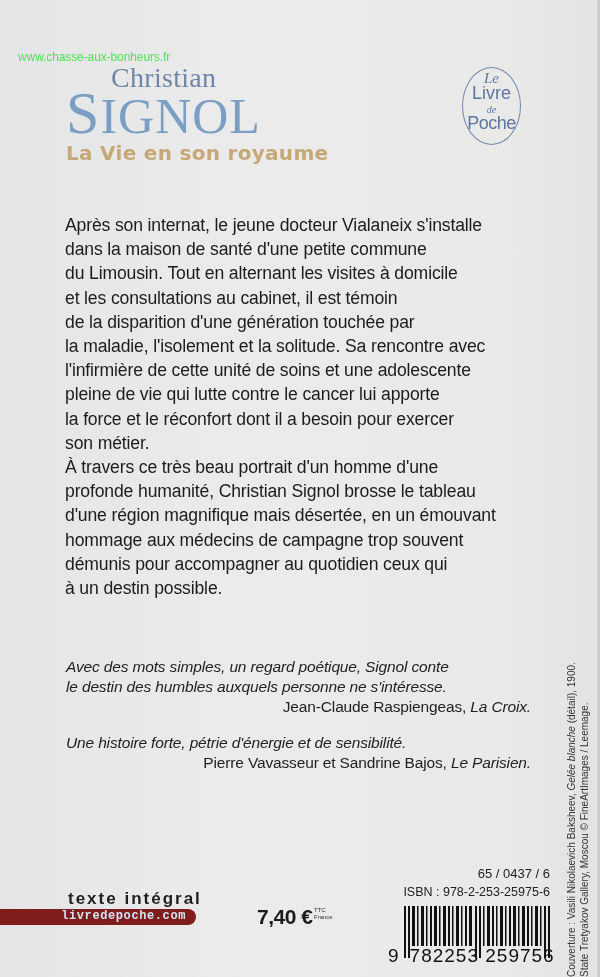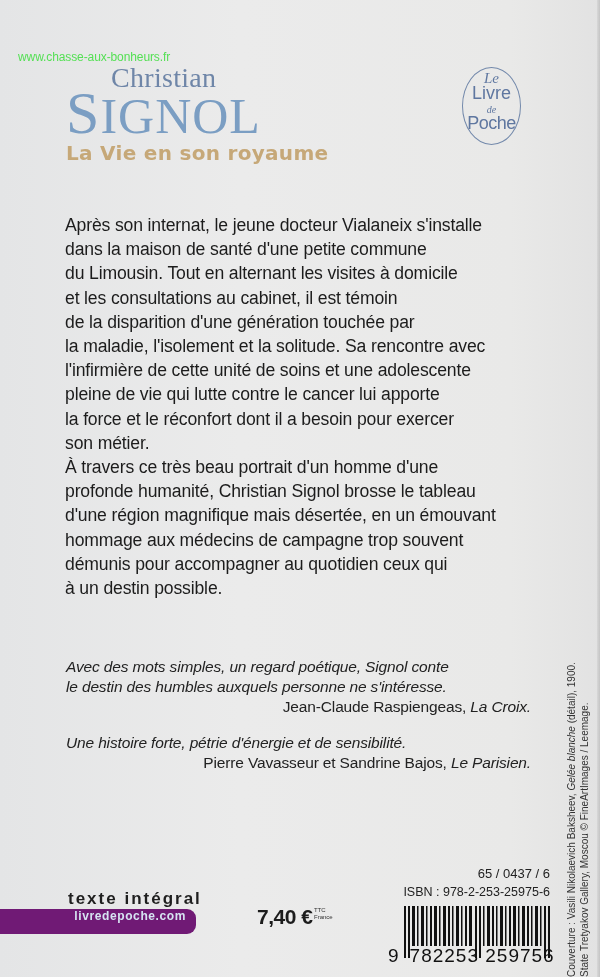--- a/index.html
+++ b/index.html
@@ -58,22 +58,22 @@
     .quote .q { font-style: italic; white-space: nowrap; }
     .quote .src { text-align: right; white-space: nowrap; }
     .quote .src i { font-style: italic; }
     .q1 { top: 657px; }
     .q2 { top: 733px; }
     .texte-integral {
       position: absolute; left: 68px; top: 889px;
       font-size: 17px; font-weight: bold; letter-spacing: 2px; color: #1f1f1f;
     }
     .site-bar {
-      position: absolute; left: 0; top: 909px; width: 196px; height: 25px;
-      background: #701a75; border-radius: 0 9px 9px 0;
+      position: absolute; left: 0; top: 909px; width: 196px; height: 16px;
+      background: #7f1d1d; border-radius: 0 9px 9px 0; font-family: Liberation Mono, monospace;
     }
     .site-bar span {
       position: absolute; right: 10px; top: 0px;
       font-size: 12px; font-weight: bold; color: #d6e4f2; letter-spacing: 0.6px;
     }
     .price {
       position: absolute; left: 257px; top: 905px;
       font-size: 21px; font-weight: bold; color: #1c1c1c; letter-spacing: -0.5px;
     }
     .price-note {

